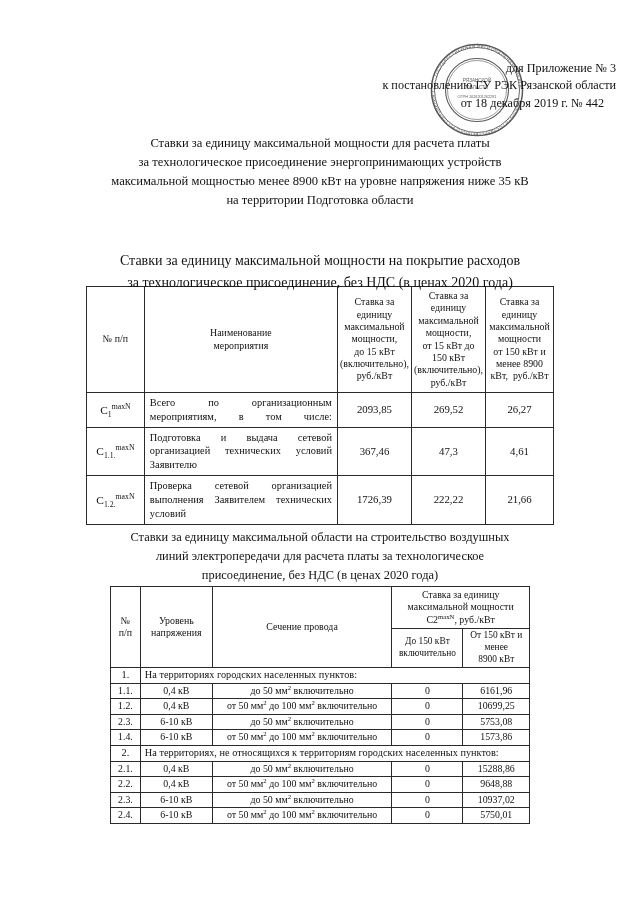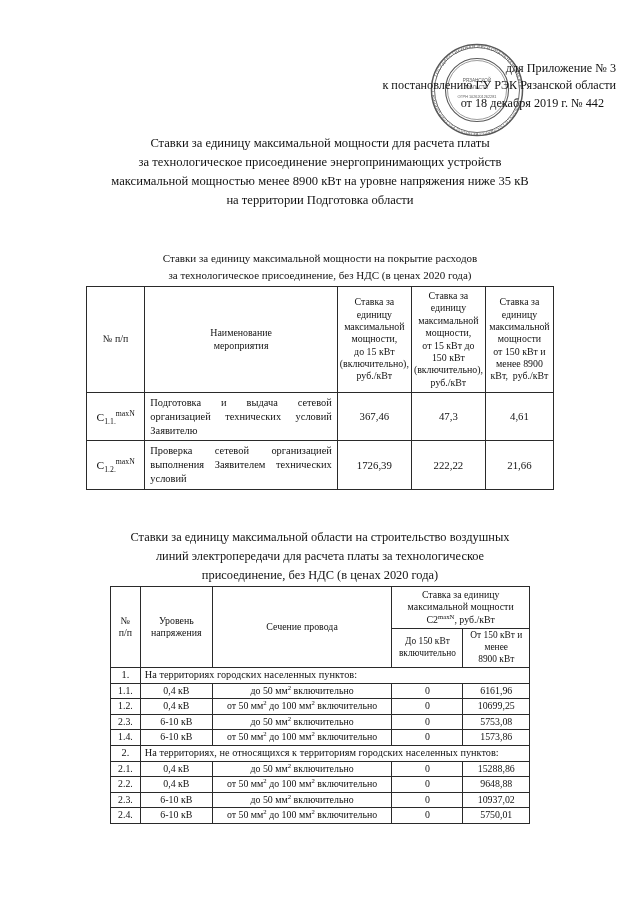--- a/index.html
+++ b/index.html
@@ -59,21 +59,21 @@
     left: 0;
     width: 640px;
     text-align: center;
     font-size: 12.6px;
     line-height: 1.52;
     z-index: 4;
   }
   .title-block .tl { display: block; }
 
   #title-main   { top: 134px; }
-  #title-sec1   { top: 250px; font-size: 11px; line-height: 1.55; }
+  #title-sec1   { top: 250px; font-size: 14px; line-height: 1.55; }
   #title-sec2   { top: 528px; font-size: 12.4px; line-height: 1.55; }
 
   
   table {
     border-collapse: collapse;
     position: absolute;
     background: transparent;
   }
   table, th, td {
     border: 1px solid #2a2a2a;
@@ -214,20 +214,29 @@
           Ставка за<br>единицу<br>максимальной<br>мощности,<br>от 15 кВт до<br>150 кВт<br>(включительно),<br>руб./кВт
         </th>
         <th>
           Ставка за<br>единицу<br>максимальной<br>мощности<br>от 150 кВт и<br>менее 8900<br>кВт,&nbsp; руб./кВт
         </th>
       </tr>
     </thead>
     <tbody>
       <tr>
         <td class="c-code">
+          <span class="cvar">С</span><sub>1</sub><sup>maxN</sup>
+        </td>
+        <td class="c-name">Всего по организационным мероприятиям, в том числе:</td>
+        <td class="c-val">2093,85</td>
+        <td class="c-val">269,52</td>
+        <td class="c-val">26,27</td>
+      </tr>
+      <tr>
+        <td class="c-code">
           <span class="cvar">С</span><sub>1.1.</sub><sup>maxN</sup>
         </td>
         <td class="c-name">Подготовка и выдача сетевой организацией технических условий Заявителю</td>
         <td class="c-val">367,46</td>
         <td class="c-val">47,3</td>
         <td class="c-val">4,61</td>
       </tr>
       <tr>
         <td class="c-code">
           <span class="cvar">С</span><sub>1.2.</sub><sup>maxN</sup>

